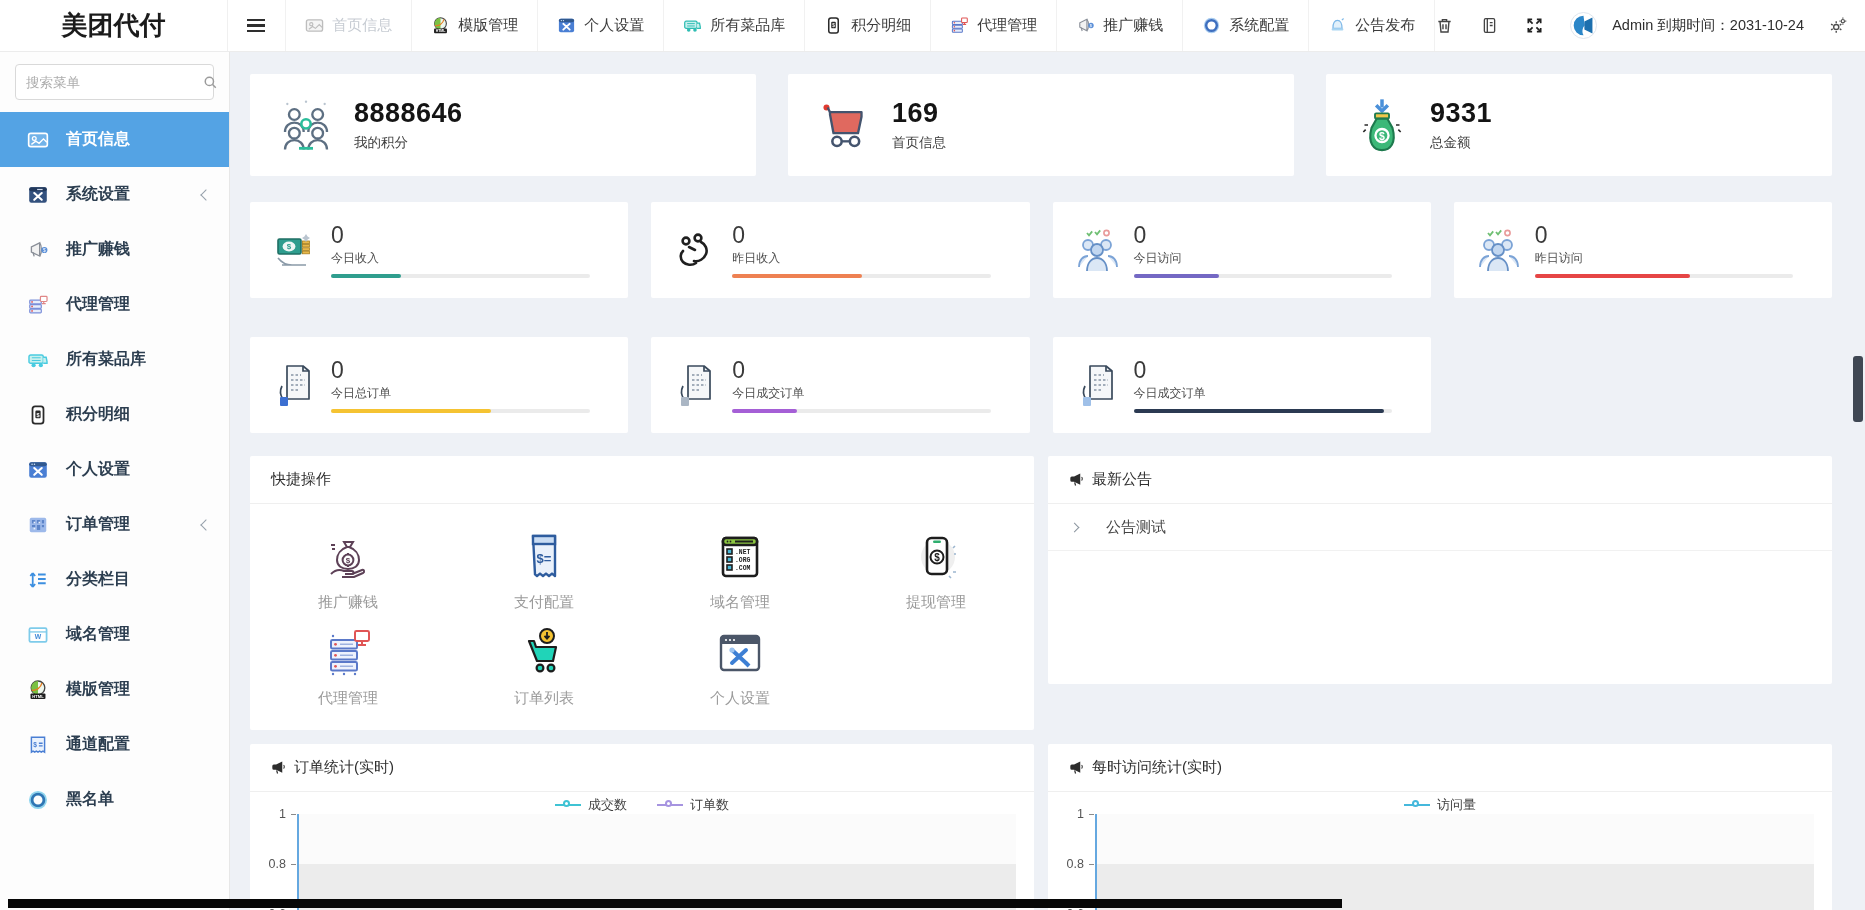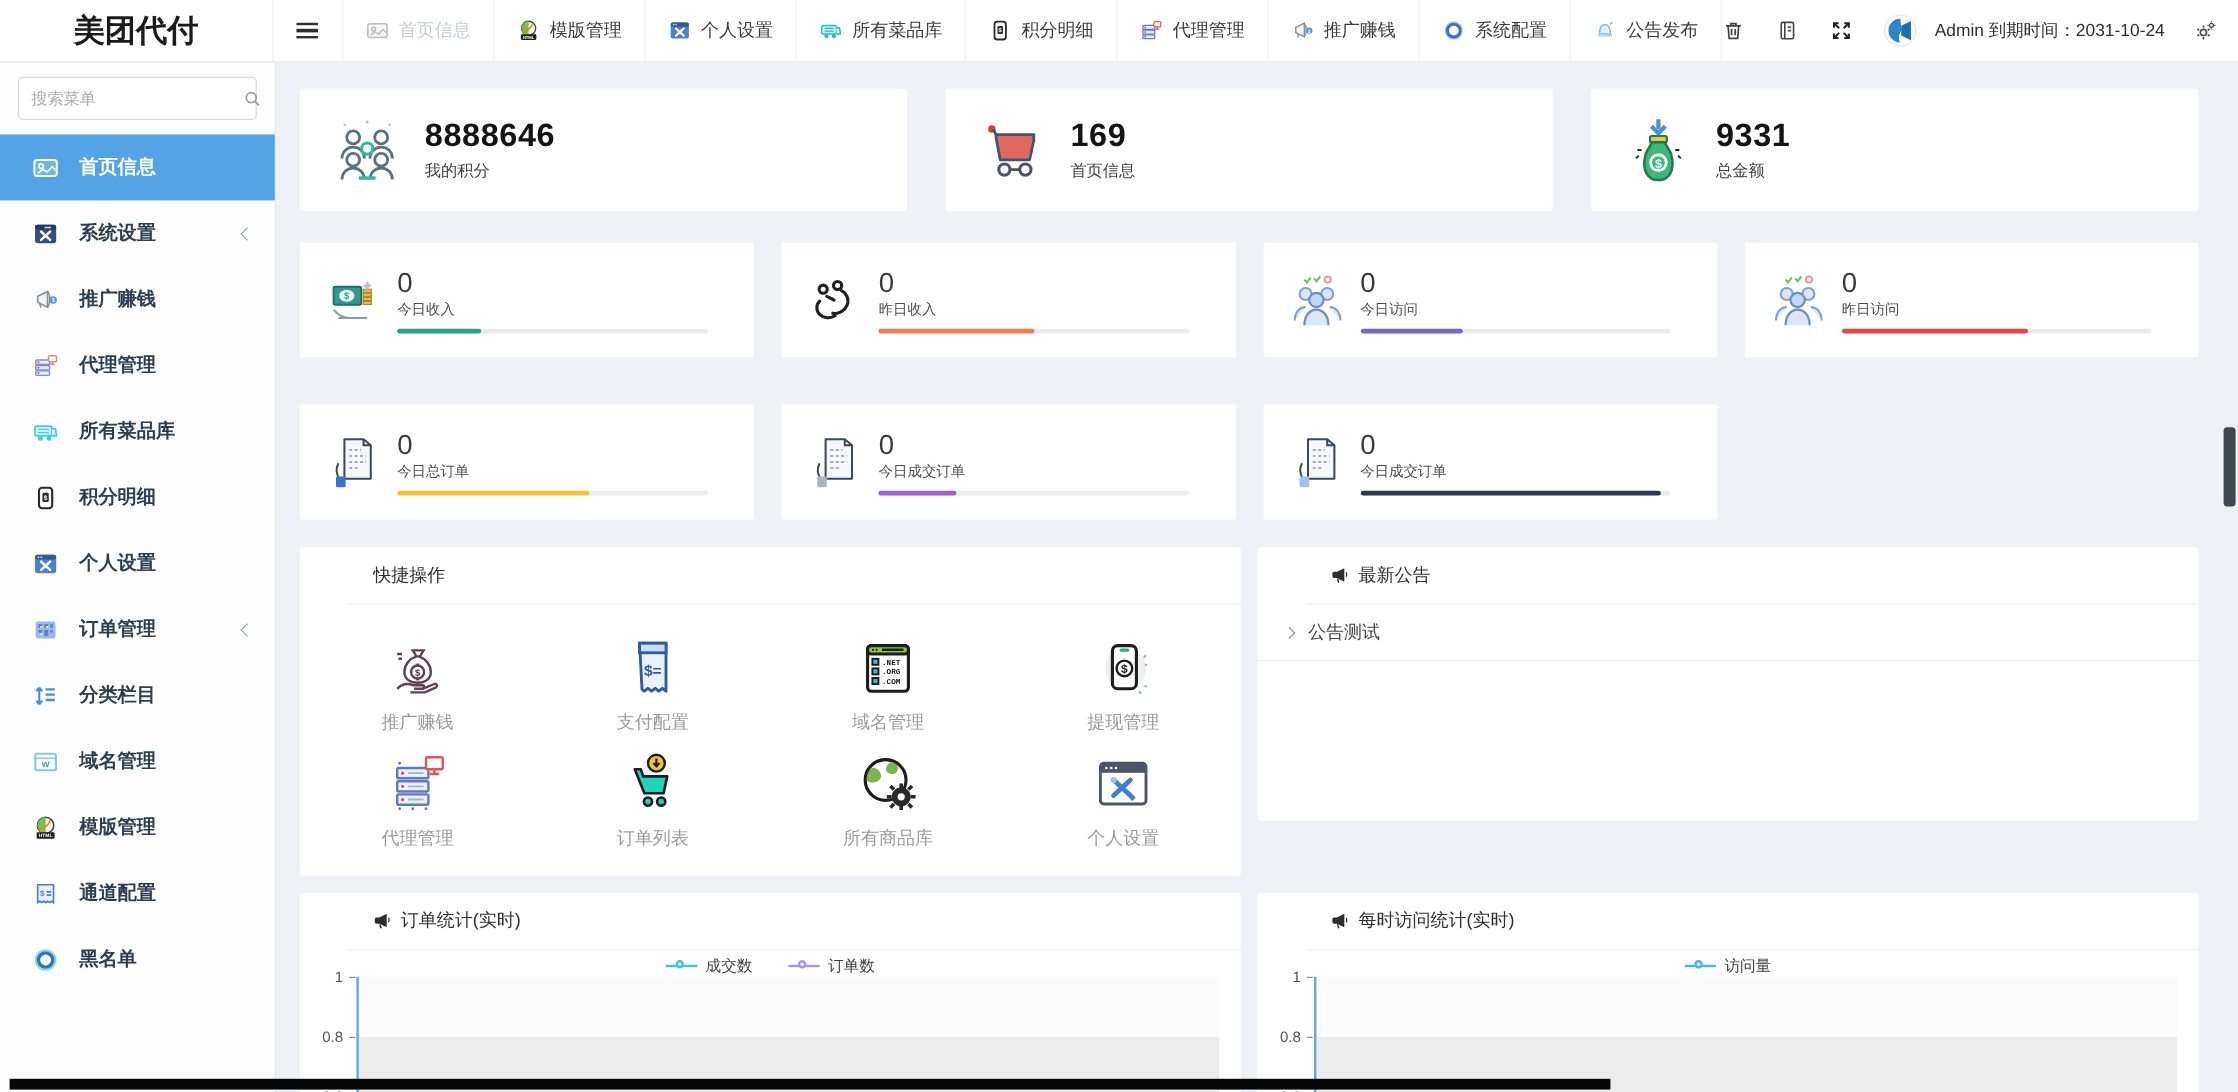--- a/index.html
+++ b/index.html
@@ -70,29 +70,29 @@
   .mcard .val{ font-size:23px; font-weight:300; color:#3a3a3a; }
   .mcard .lbl{ font-size:12px; color:#4d4d4d; margin:1px 0 7px; }
   .track{ height:4px; background:#ebebeb; border-radius:2px; width:94%; }
   .fill{ height:4px; border-radius:2px; }
 
   
   .two-col{ display:grid; grid-template-columns:1fr 1fr; gap:14px; }
   .panels-row{ margin-bottom:14px; }
   .panel{ background:#fff; border-radius:2px; }
   .panel-head{ height:48px; display:flex; align-items:center; gap:8px; padding:0 21px;
-               font-size:15px; color:#2f2f2f; border-bottom:1px solid #efefef;margin-left:40px; }
+               font-size:15px; color:#2f2f2f; border-bottom:1px solid #efefef; }
   .panel-head svg{ width:15px; height:15px; }
   .qa-panel{ height:274px; }
   .qa-grid{ display:grid; grid-template-columns:repeat(4,1fr); padding-top:26px; row-gap:14px; }
   .qa-item{ display:flex; flex-direction:column; align-items:center; gap:9px; cursor:pointer; }
   .qa-item svg{ width:54px; height:54px; }
   .qa-item .qlabel{ font-size:15px; color:#9b9b9b; }
   .ann-panel{ height:228px; }
-  .ann-item{ height:47px; display:flex; align-items:center; gap:12px; padding:0 23px;
+  .ann-item{ height:47px; display:flex; align-items:center; gap:28px; padding:0 23px;
              border-bottom:1px solid #f1f1f1; font-size:15px; color:#444; cursor:pointer; }
   .rchev{ width:7px; height:7px; border-right:1.7px solid #8a949e; border-top:1.7px solid #8a949e;
           transform:rotate(45deg); flex:none; }
 
   
   .chart-panel{ height:200px; }
   .chart{ position:relative; height:150px; }
   .legend{ position:absolute; top:4px; left:0; right:0; display:flex; justify-content:center;
            gap:30px; font-size:13px; color:#3f3f3f; }
   .leg{ display:flex; align-items:center; gap:7px; cursor:pointer; }
@@ -705,36 +705,20 @@
                   <circle cx="30" cy="10" r="7" fill="#f5c332" stroke="#1d1d1d" stroke-width="2"></circle>
                   <path d="M30 6v6M27.5 9.8l2.5 2.8 2.5-2.8" fill="none" stroke="#1d1d1d" stroke-width="1.8"></path>
                   <path d="M12 15h5l2 6h20l-3 14H20z" fill="#20d4b8" stroke="#1d1d1d" stroke-width="2.2" stroke-linejoin="round"></path>
                   <circle cx="23" cy="42" r="3.4" fill="#20d4b8" stroke="#1d1d1d" stroke-width="2.2"></circle>
                   <circle cx="34" cy="42" r="3.4" fill="#20d4b8" stroke="#1d1d1d" stroke-width="2.2"></circle>
                 </svg>
               <span class="qlabel">订单列表</span>
             </div>
             <div class="qa-item">
               <svg viewBox="0 0 54 54">
-                  <circle cx="25" cy="24" r="17" fill="#fff" stroke="#1d1d1d" stroke-width="2.6"></circle>
-                  <path d="M12 14c4-1 8 1 9 5s-2 7-7 7c-3 0-5-1-6-3" fill="#7ab648"></path>
-                  <path d="M30 9c4 1 6 4 5 7s-5 4-8 2 -2-7 3-9z" fill="#7ab648"></path>
-                  <path d="M25 7a17 17 0 00-12 29" fill="none" stroke="#1d1d1d" stroke-width="2"></path>
-                  <g fill="#2a2a2a">
-                    <circle cx="38" cy="38" r="8"></circle>
-                    <g stroke="#2a2a2a" stroke-width="3">
-                      <path d="M38 27v4M38 45v4M30 38h-4M46 38h4M32 32l-3-3M44 44l3 3M32 44l-3 3M44 32l3-3"></path>
-                    </g>
-                  </g>
-                  <circle cx="38" cy="38" r="3" fill="#fff"></circle>
-                </svg>
-              <span class="qlabel">所有商品库</span>
-            </div>
-            <div class="qa-item">
-              <svg viewBox="0 0 54 54">
                   <rect x="8" y="10" width="38" height="34" rx="3" fill="#fff" stroke="#4b5668" stroke-width="2.4"></rect>
                   <rect x="8" y="10" width="38" height="8" fill="#4b5668"></rect>
                   <circle cx="13" cy="14" r="1.1" fill="#fff"></circle>
                   <circle cx="17" cy="14" r="1.1" fill="#fff"></circle>
                   <circle cx="21" cy="14" r="1.1" fill="#fff"></circle>
                   <path d="M19 37l14-13M19 24l14 13" stroke="#3d7fd4" stroke-width="4" stroke-linecap="round"></path>
                   <circle cx="19" cy="24" r="2.6" fill="#9cc3ef"></circle>
                   <path d="M33 37l3 3" stroke="#3d7fd4" stroke-width="4"></path>
                 </svg>
               <span class="qlabel">个人设置</span>

